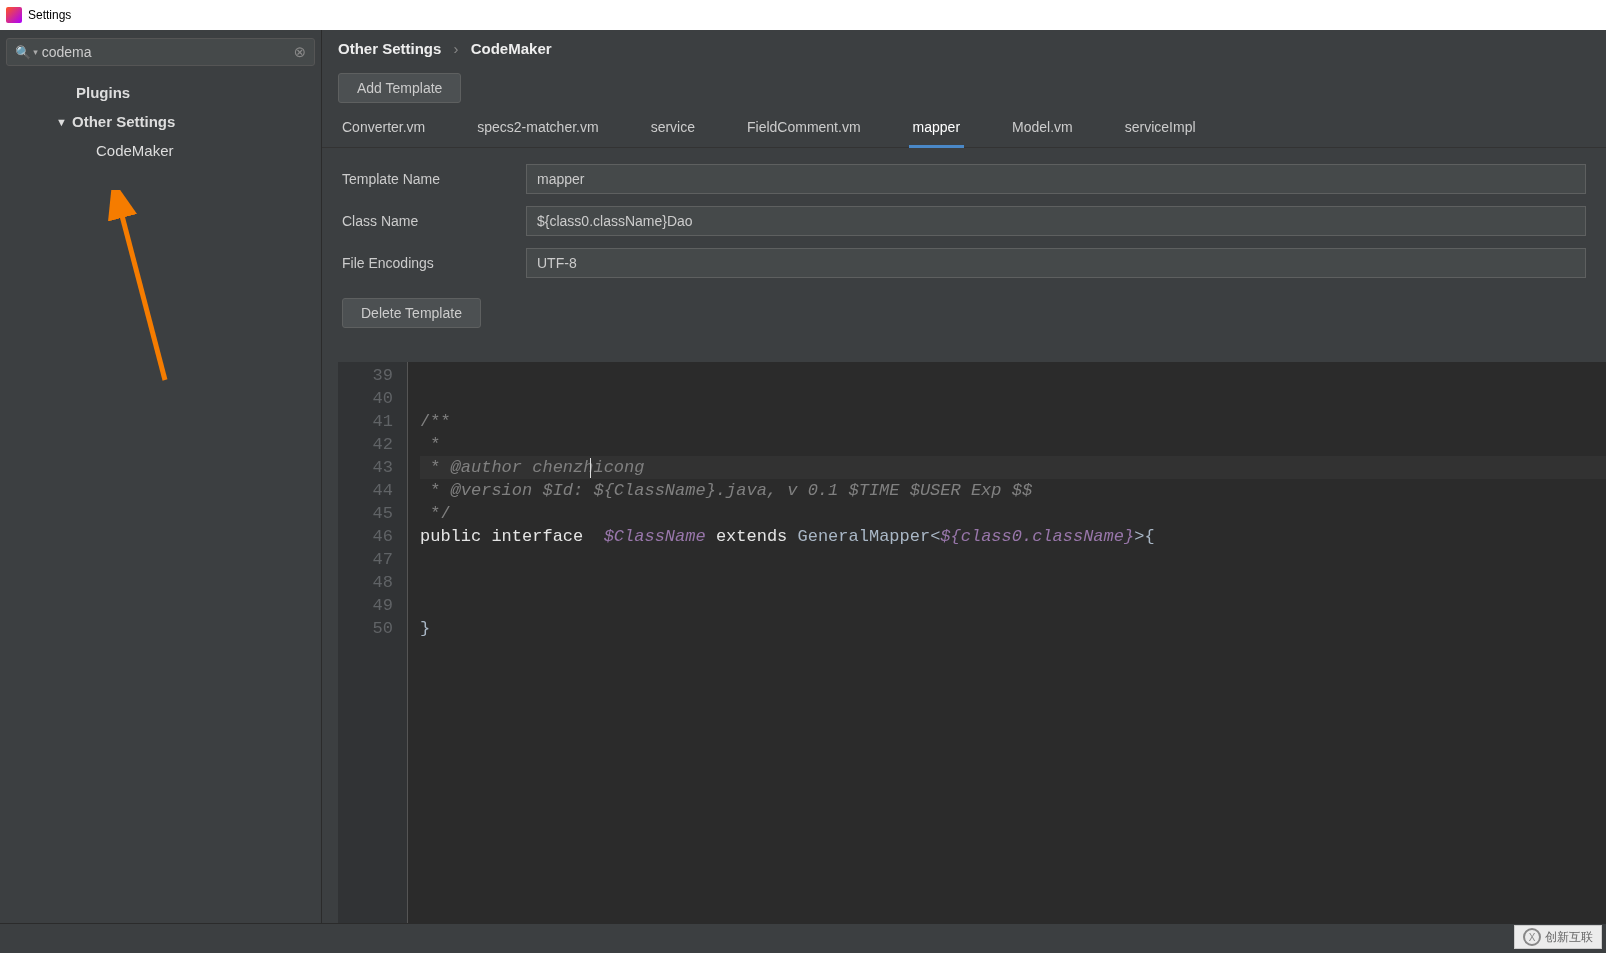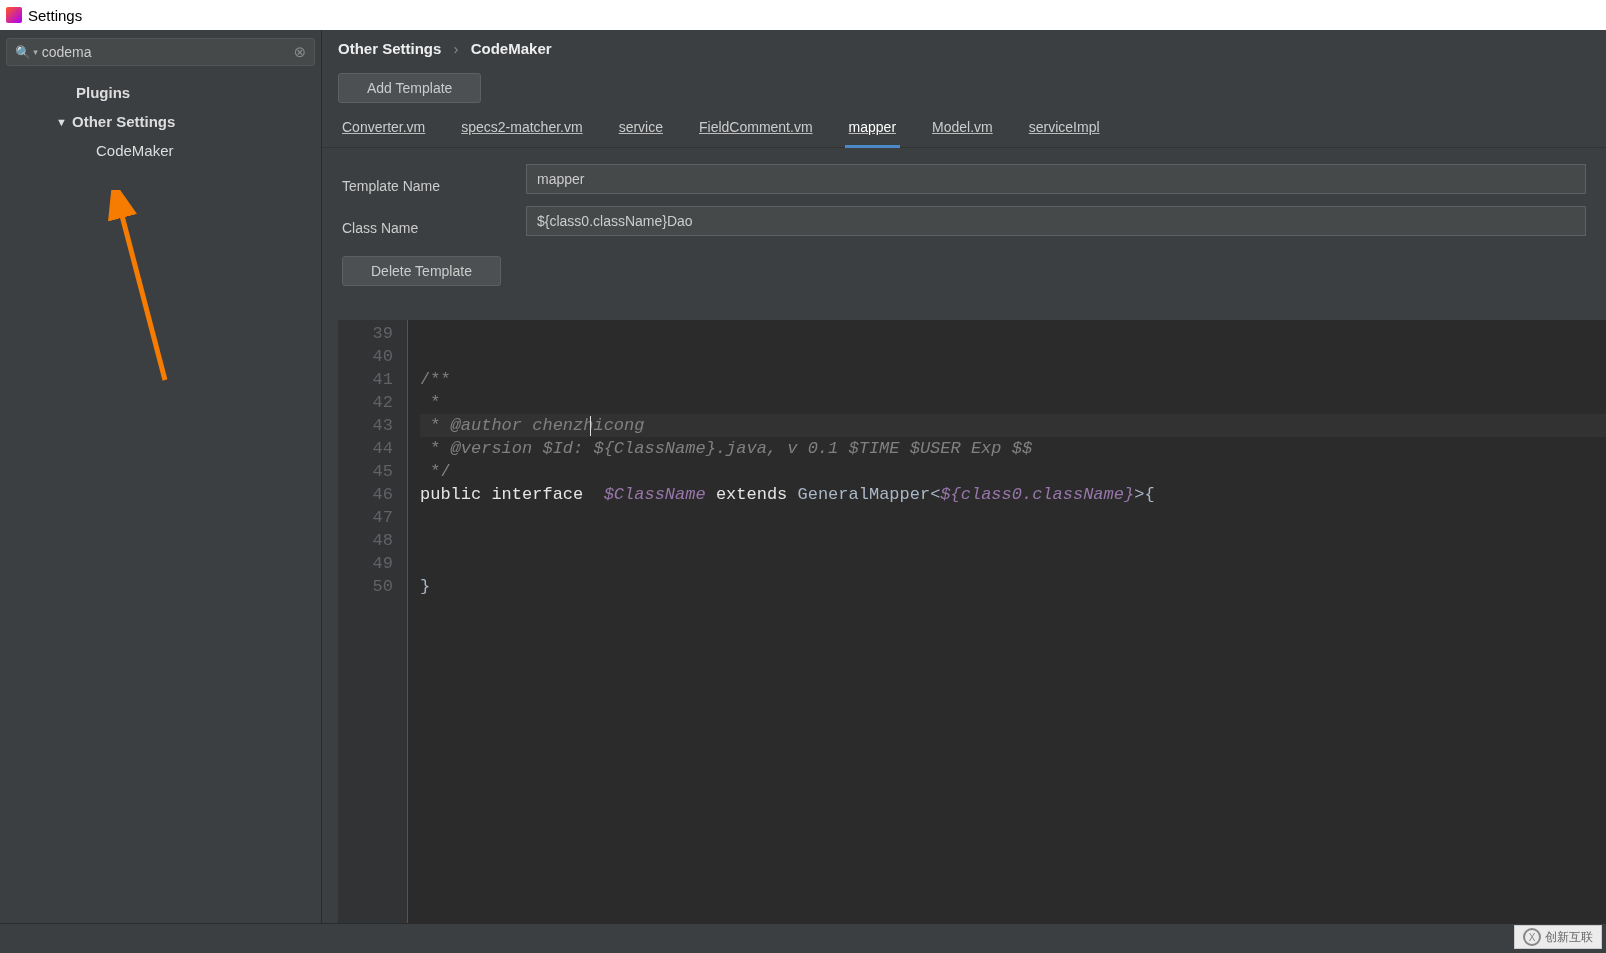--- a/index.html
+++ b/index.html
@@ -14,21 +14,21 @@
   display: flex;
   flex-direction: column;
 }
 .titlebar {
   height: 30px;
   background: #fff;
   color: #000;
   display: flex;
   align-items: center;
   padding: 0 6px;
-  font-size: 15px;
+  font-size: 12px;
 }
 .titlebar .app-icon {
   width: 16px;
   height: 16px;
   background: linear-gradient(135deg,#f52 0%,#a0f 100%);
   border-radius: 2px;
   margin-right: 6px;
   position: relative;
 }
 .main {
@@ -122,52 +122,51 @@
 }
 .breadcrumb .sep {
   color: #888;
   margin: 0 8px;
   font-weight: normal;
 }
 .btn {
   background: #4C5052;
   border: 1px solid #5E6060;
   color: #ccc;
-  padding: 6px 28px;
+  padding: 6px 18px;
   font-size: 14px;
   border-radius: 3px;
   cursor: pointer;
   display: inline-block;
 }
 .btn-row { padding: 6px 16px; }
 .tabs {
   display: flex;
-  gap: 28px;
+  gap: 44px;
   padding: 10px 16px 0 16px;
   border-bottom: 1px solid #333;
-  text-decoration: underline;
 }
 .tab {
   padding: 0 4px 10px 4px;
   color: #ccc;
   font-size: 14px;
   cursor: pointer;
   position: relative;
 }
 .tab.active {
   color: #fff;
   border-bottom: 3px solid #4A88C7;
   margin-bottom: -1px;
 }
 .form {
   padding: 16px 20px;
 }
 .form-row {
   display: flex;
-  align-items: flex-end;
+  align-items: center;
   margin-bottom: 12px;
 }
 .form-label {
   width: 184px;
   color: #ccc;
   font-size: 14px;
 }
 .form-input {
   flex: 1;
   height: 30px;
@@ -305,20 +304,24 @@
       </div>
 
     <div class="form">
       <div class="form-row">
         <div class="form-label">Template Name</div>
         <input class="form-input" value="mapper" style="">
       </div>
       <div class="form-row">
         <div class="form-label">Class Name</div>
         <input class="form-input" value="${class0.className}Dao" style="">
+      </div>
+      <div class="form-row">
+        <div class="form-label">File Encodings</div>
+        <input class="form-input" value="UTF-8" style="">
       </div>
       <div style="margin-top:20px">
         <button class="btn">Delete Template</button>
       </div>
     </div>
 
     <div class="editor">
       <div class="gutter" id="gutter">
           <div>39</div>
           <div>40</div>

